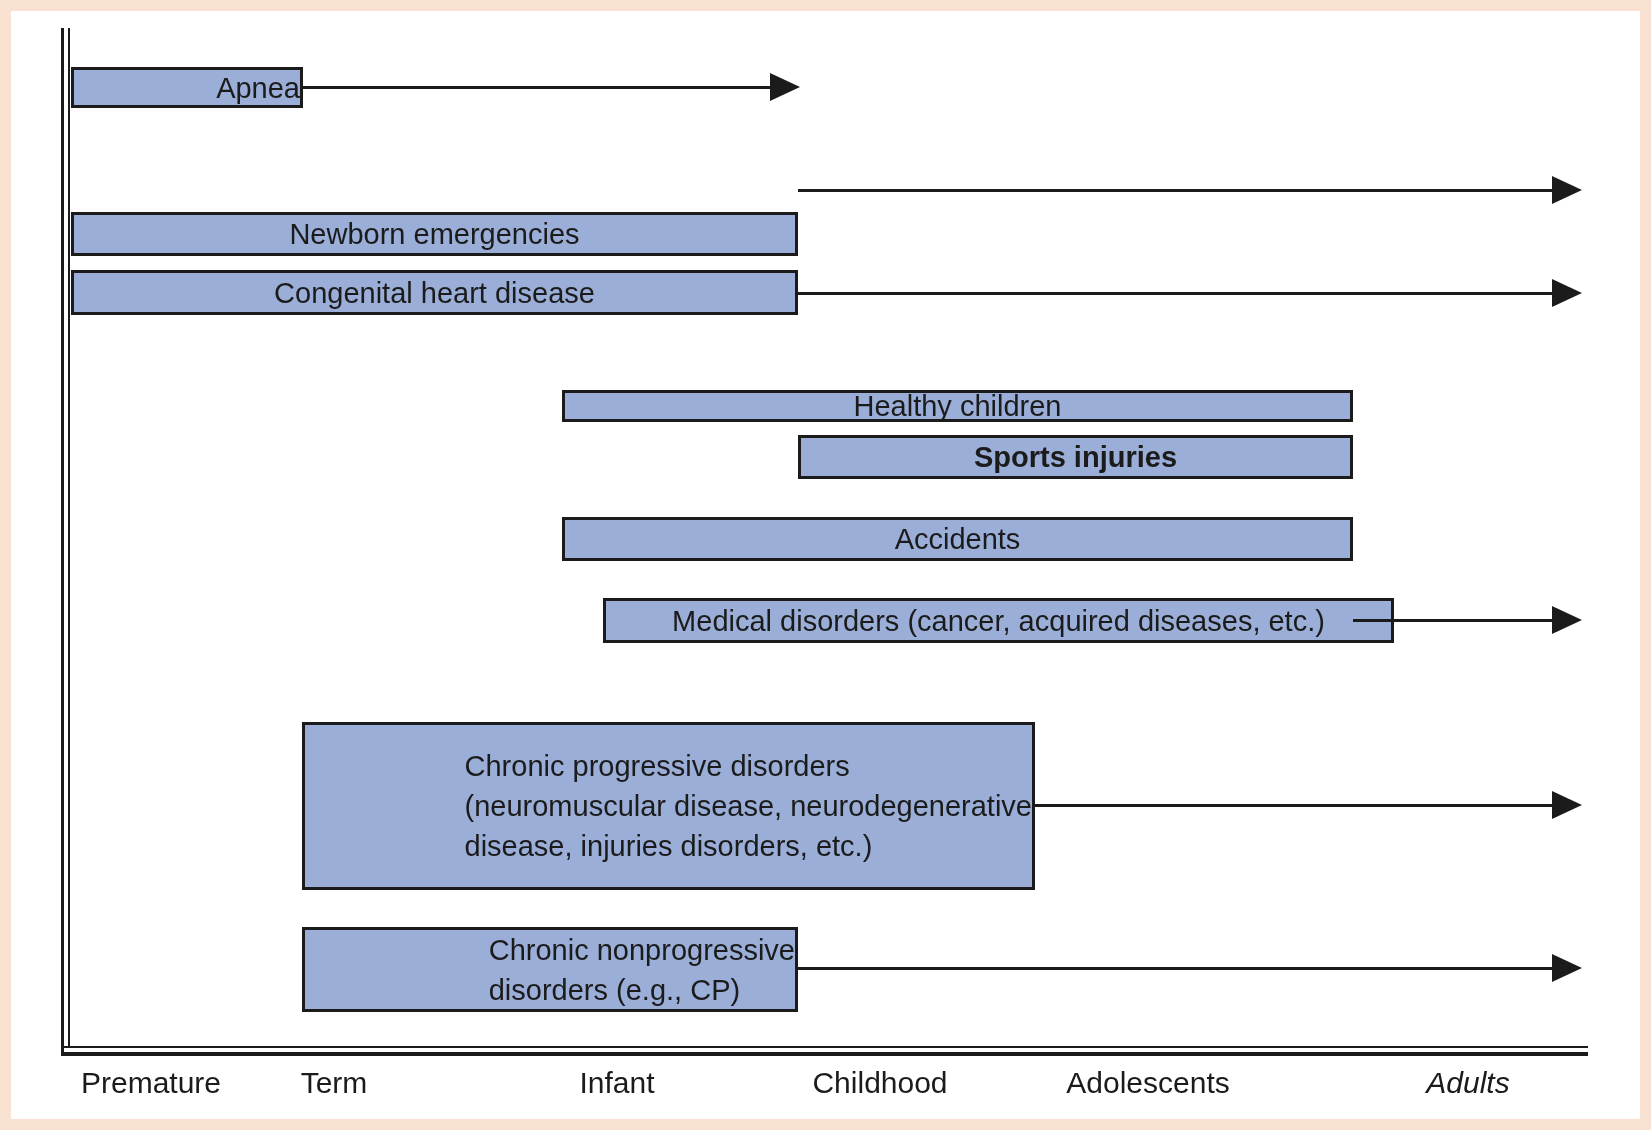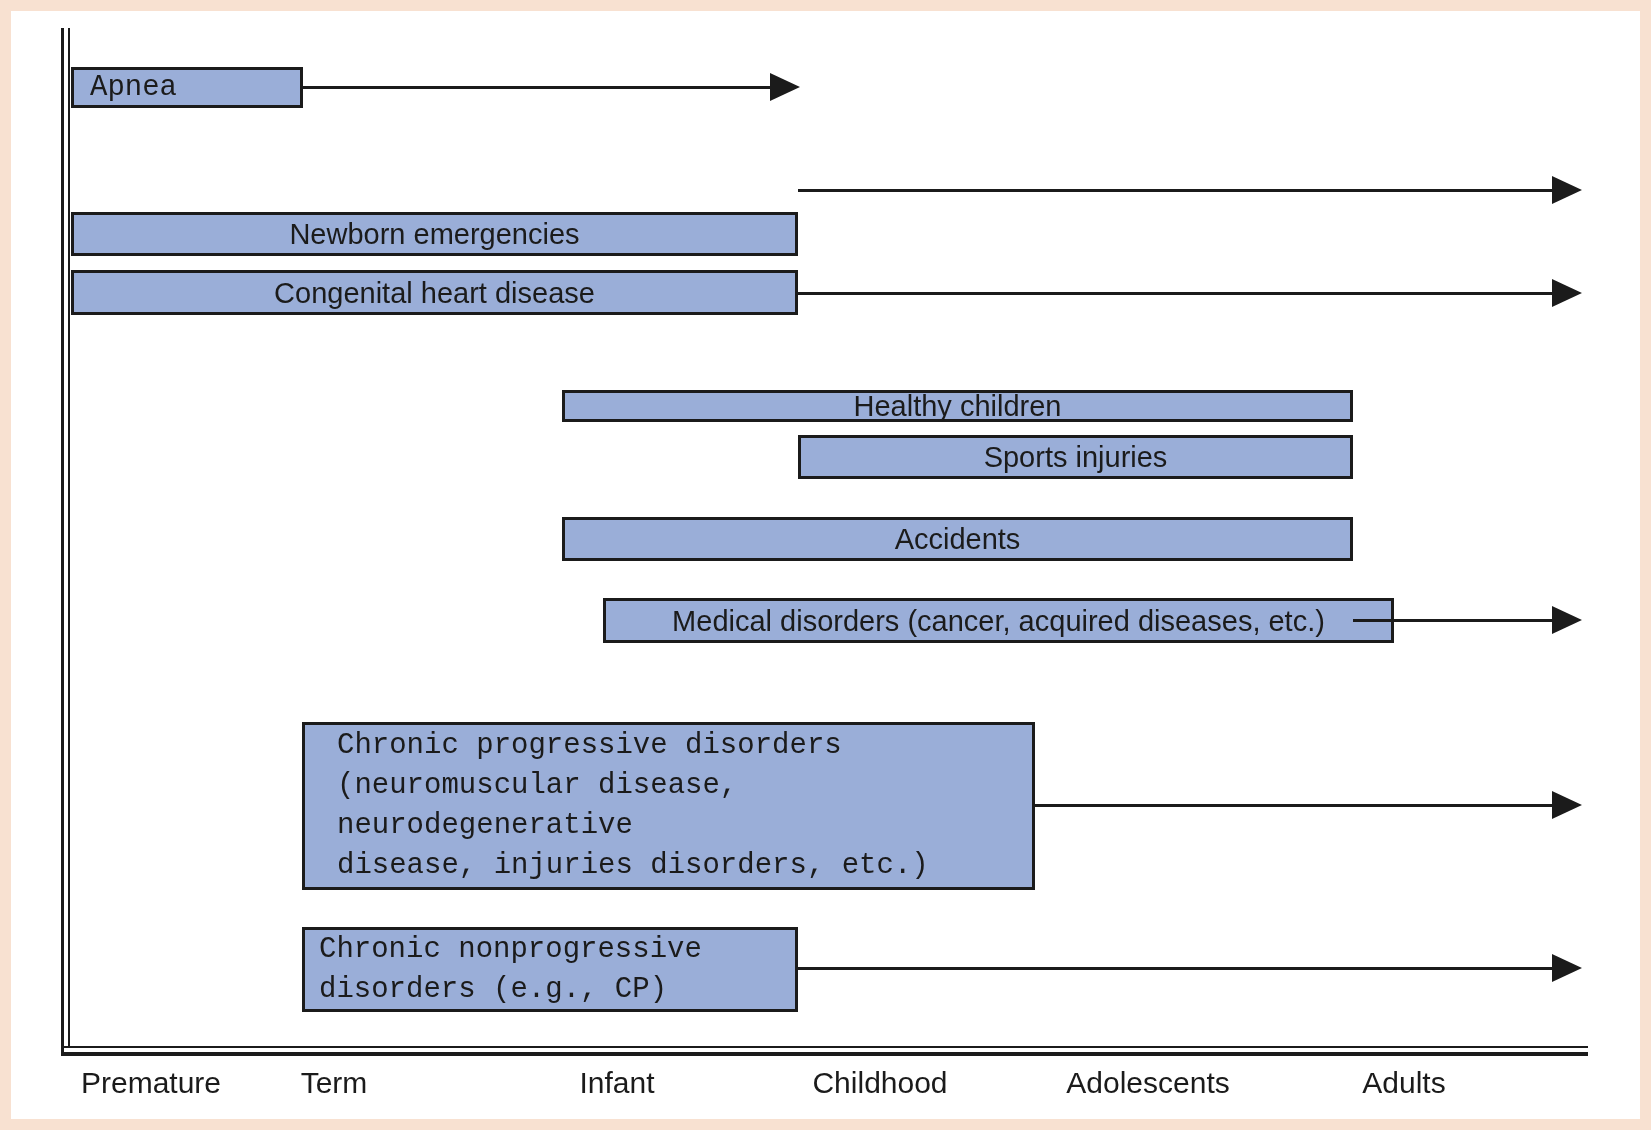--- a/index.html
+++ b/index.html
@@ -21,21 +21,21 @@
   .y-inner{left:68px;top:28px;width:2px;height:1020px;}
   .x-inner{left:61px;top:1046px;width:1527px;height:2px;}
   .x-outer{left:61px;top:1052px;width:1527px;height:4px;}
   .bar{
     position:absolute;display:flex;align-items:center;box-sizing:border-box;
     background:var(--bar-fill);border:3px solid var(--ink);
     font-size:29px;line-height:40px;color:var(--ink);
   }
   .bar .bar-label{white-space:pre-line;}
   .bar.align-center{justify-content:center;text-align:center;}
-  .bar.align-left{justify-content:flex-start;text-align:left;font-family:Liberation Mono, monospace;}
+  .bar.align-left{justify-content:flex-end;text-align:left;}
   .arrow-line{position:absolute;height:3px;background:var(--ink);}
   .arrow-head{
     position:absolute;width:0;height:0;
     border-top:14px solid transparent;border-bottom:14px solid transparent;
     border-left:30px solid var(--ink);
   }
   .x-label{
     position:absolute;top:1066px;transform:translateX(-50%);
     font-size:30px;white-space:nowrap;color:var(--ink);text-align:right;
   }
@@ -64,21 +64,21 @@
       <div class="arrow-line" style="left: 798px; top: 188.5px; width: 758px;"></div>
       <div class="arrow-head" style="left: 1552px; top: 176px;"></div>
       <div class="bar align-center" style="left: 71px; top: 270px; width: 727px; height: 45px;">
         <span class="bar-label">Congenital heart disease</span>
       </div>
       <div class="arrow-line" style="left: 798px; top: 291.5px; width: 758px;"></div>
       <div class="arrow-head" style="left: 1552px; top: 279px;"></div>
       <div class="bar align-center" style="left: 562px; top: 354px; width: 791px; height: 32px; margin-top: 36px;">
         <span class="bar-label">Healthy children</span>
       </div>
-      <div class="bar align-center" style="left: 798px; top: 435px; width: 555px; height: 44px;">
+      <div class="bar align-center" style="left: 798px; top: 435px; width: 555px; height: 44px; font-weight: bold;">
         <span class="bar-label">Sports injuries</span>
       </div>
       <div class="bar align-center" style="left: 562px; top: 517px; width: 791px; height: 44px;">
         <span class="bar-label">Accidents</span>
       </div>
       <div class="bar align-center" style="left: 562px; top: 598px; width: 791px; height: 45px; margin-left: 41px;">
         <span class="bar-label">Medical disorders (cancer, acquired diseases, etc.)</span>
       </div>
       <div class="arrow-line" style="left: 1353px; top: 618.5px; width: 203px;"></div>
       <div class="arrow-head" style="left: 1552px; top: 606px;"></div>
@@ -95,16 +95,16 @@
       </div>
       <div class="arrow-line" style="left: 798px; top: 966.5px; width: 758px;"></div>
       <div class="arrow-head" style="left: 1552px; top: 954px;"></div>
     </div>
   <div id="xlabels-layer">
       <div class="x-label" style="left: 151px; top: 1066px;">Premature</div>
       <div class="x-label" style="left: 334px; top: 1066px;">Term</div>
       <div class="x-label" style="left: 617px; top: 1066px;">Infant</div>
       <div class="x-label" style="left: 880px; top: 1066px;">Childhood</div>
       <div class="x-label" style="left: 1131px; top: 1066px; margin-left: 17px;">Adolescents</div>
-      <div class="x-label" style="left: 1404px; top: 1066px;">Adults</div>
+      <div class="x-label" style="left: 1468px; top: 1066px; font-style: italic;">Adults</div>
     </div>
 </div>
 <div id="frame"></div>
 
 </body></html>

